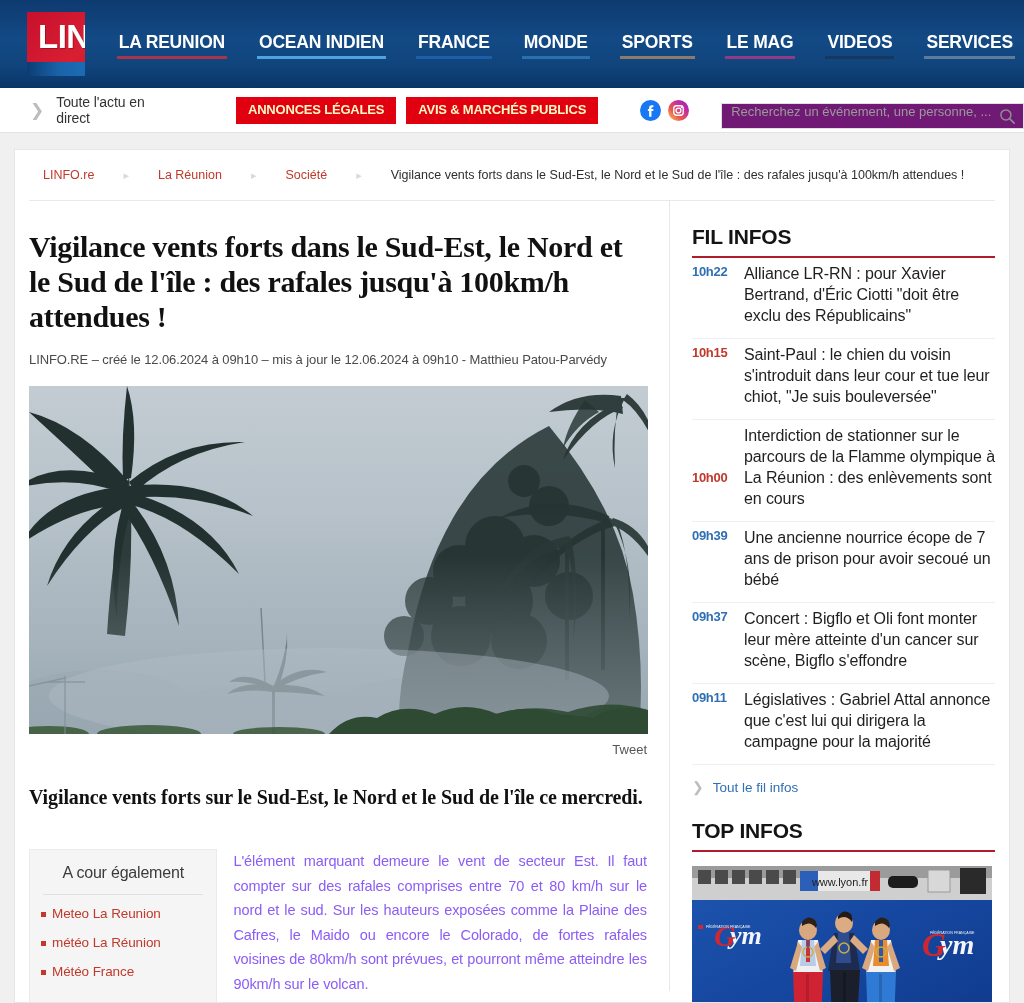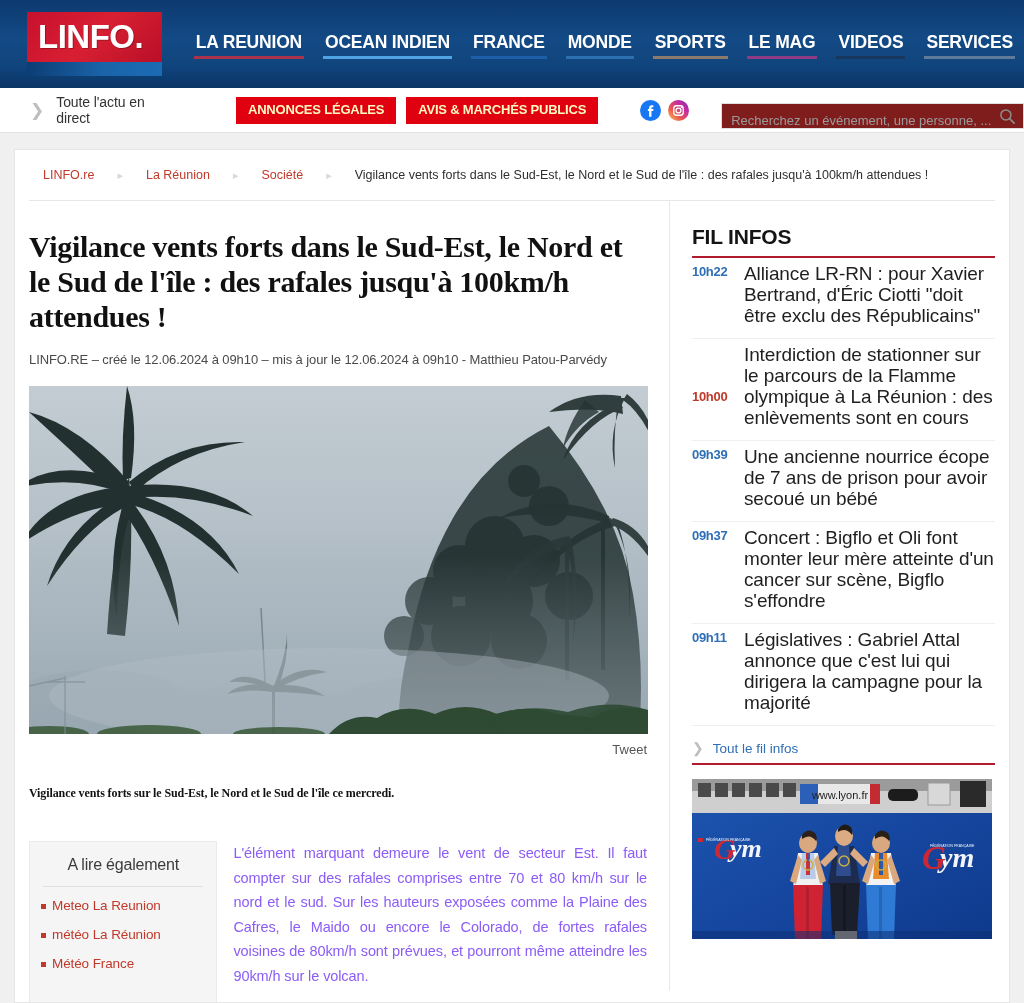--- a/index.html
+++ b/index.html
@@ -55,21 +55,21 @@
     font-weight: bold;
     color: #ffffff;
     letter-spacing: -0.3px;
     line-height: 20px;
   }
 
   .mainnav {
     display: flex;
     align-items: flex-start;
     margin-left: 23px;
-    gap: 1px;
+    gap: 12px;
     padding-top: 4px;
     justify-content: space-between;
   }
   .navitem {
     color: #ffffff;
     font-size: 17.5px;
     font-weight: bold;
     letter-spacing: -0.2px;
     padding: 0 11px 8px 11px;
     position: relative;
@@ -124,24 +124,24 @@
   .btn-annonces { margin-left: 60px; }
   .btn-avis { margin-left: 10px; }
 
   .socials { display:flex; gap: 7px; margin-left: 42px; align-items: center; }
   .soc { width: 21px; height: 21px; border-radius: 50%; display:block; cursor:pointer; }
 
   .searchwrap {
     margin-left: 32px;
     width: 318px;
     height: 26px;
-    background: #7f1d1d;
+    background: #701a75;
     border: 1px solid #e0e0e0;
     display: flex;
-    align-items: flex-end;
+    align-items: flex-start;
     position: relative;
     margin-top: 12px;
   }
   .searchwrap input {
     border: 0;
     background: transparent;
     outline: none;
     width: 285px;
     padding-left: 9px;
     font-size: 13px;
@@ -166,21 +166,21 @@
     overflow: hidden;
     position: relative;
   }
 
   
   .breadcrumb {
     display: flex;
     align-items: center;
     padding: 18px 0 0 14px;
     font-size: 12.5px;
-    gap: 10px;
+    gap: 16px;
     border-bottom: 1px solid #e8e8e8;
     padding-bottom: 18px;
     margin: 0 14px 0 14px;
   }
   .bc-link { color: #c0392b; cursor:pointer; white-space: nowrap; }
   .bc-sep { color: #ddd9d2; font-size: 11px; padding: 0 13px; font-family:"DejaVu Sans",sans-serif; }
   .bc-cur { color: #2f2f2f; white-space: nowrap; }
 
   
   .cols { display: flex; padding: 0 14px; height: 790px; }
@@ -222,21 +222,21 @@
     font-size: 13px;
     color: #555;
     cursor: pointer;
     text-align: right;
   }
 
   .lede {
     margin-top: 29px;
     font-family: "Liberation Serif", serif;
     font-weight: bold;
-    font-size: 12px;
+    font-size: 20px;
     color: #111;
     letter-spacing: -0.1px;
   }
 
   .body-area { display:flex; margin-top: 40px; }
 
   .alire {
     width: 195px;
     background: #f5f5f5;
     border: 1px solid #ebebeb;
@@ -305,21 +305,21 @@
   }
   .fil-time {
     width: 52px;
     flex: 0 0 52px;
     font-size: 13px;
     font-weight: bold;
     letter-spacing: -0.3px;
     padding-top: 1px;
   }
   .fil-txt {
-    font-size: 19px;
+    font-size: 16px;
     line-height: 21px;
     color: #1f1f1f;
     letter-spacing: -0.1px;
   }
 
   .toutfil {
     display: flex;
     align-items: center;
     padding-top: 14px;
     cursor: pointer;
@@ -533,21 +533,21 @@
         </svg>
       </div>
 
       <div class="tweet">Tweet</div>
 
       <div class="lede">Vigilance vents forts sur le Sud-Est, le Nord et le Sud de l'île ce mercredi.</div>
 
       <div class="body-area">
 
         <aside class="alire">
-          <div class="alire-h">A lire également</div>
+          <div class="alire-h">A cour également</div>
           <ul>
             <li>Meteo La Reunion</li>
             <li>météo La Réunion</li>
             <li>Météo France</li>
           </ul>
           <div class="alire-sub">Météo à La Réunion : des</div>
         </aside>
 
         <div class="bodytext">
           <p>L'élément marquant demeure le vent de secteur Est. Il faut compter sur des rafales comprises entre 70 et 80 km/h sur le nord et le sud. Sur les hauteurs exposées comme la Plaine des Cafres, le Maido ou encore le Colorado, de fortes rafales voisines de 80km/h sont prévues, et pourront même atteindre les 90km/h sur le volcan.</p>
@@ -562,20 +562,24 @@
     <div class="col-side">
 
       <div class="side-h">FIL INFOS</div>
       <div class="side-rule"></div>
 
       <div class="fil-item">
         <span class="fil-time" style="color: rgb(47, 111, 181);">10h22</span>
         <span class="fil-txt">Alliance LR-RN : pour Xavier Bertrand, d'Éric Ciotti "doit être exclu des Républicains"</span>
       </div>
       <div class="fil-item">
+        <span class="fil-time" style="color: rgb(192, 57, 43);">10h15</span>
+        <span class="fil-txt">Saint-Paul : le chien du voisin s'introduit dans leur cour et tue leur chiot, "Je suis bouleversée"</span>
+      </div>
+      <div class="fil-item">
         <span class="fil-time" style="color: rgb(192, 57, 43); margin-top: 44px;">10h00</span>
         <span class="fil-txt">Interdiction de stationner sur le parcours de la Flamme olympique à La Réunion : des enlèvements sont en cours</span>
       </div>
       <div class="fil-item">
         <span class="fil-time" style="color: rgb(47, 111, 181);">09h39</span>
         <span class="fil-txt">Une ancienne nourrice écope de 7 ans de prison pour avoir secoué un bébé</span>
       </div>
       <div class="fil-item">
         <span class="fil-time" style="color: rgb(47, 111, 181);">09h37</span>
         <span class="fil-txt">Concert : Bigflo et Oli font monter leur mère atteinte d'un cancer sur scène, Bigflo s'effondre</span>
@@ -583,20 +587,21 @@
       <div class="fil-item">
         <span class="fil-time" style="color: rgb(47, 111, 181);">09h11</span>
         <span class="fil-txt">Législatives : Gabriel Attal annonce que c'est lui qui dirigera la campagne pour la majorité</span>
       </div>
 
       <div class="toutfil">
         <span class="c">❯</span>
         <span class="t">Tout le fil infos</span>
       </div>
 
+      <div class="side-h">TOP INFOS</div>
       <div class="side-rule"></div>
 
       <div class="top-img">
         <svg viewBox="0 0 300 160" preserveAspectRatio="none" aria-hidden="true">
           <defs>
             <linearGradient id="wall" x1="0" y1="0" x2="1" y2="1">
               <stop offset="0%" stop-color="#1d56b0"></stop>
                   <stop offset="50%" stop-color="#1647a0"></stop>
                   <stop offset="100%" stop-color="#0f3a8c"></stop>
             </linearGradient>

